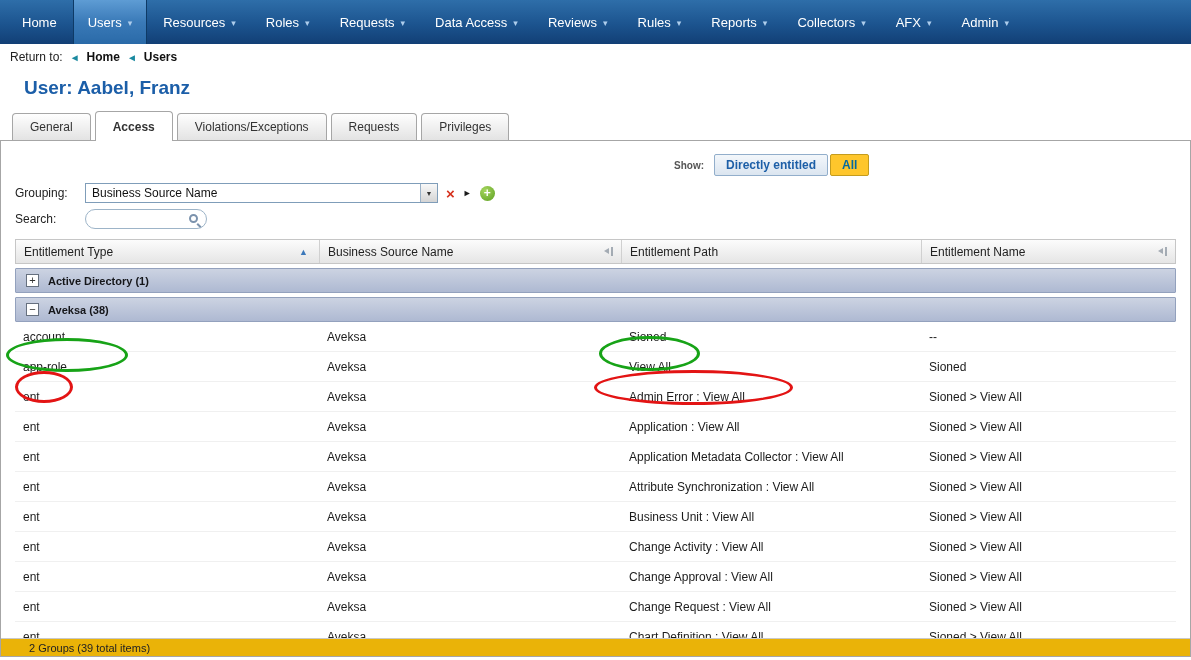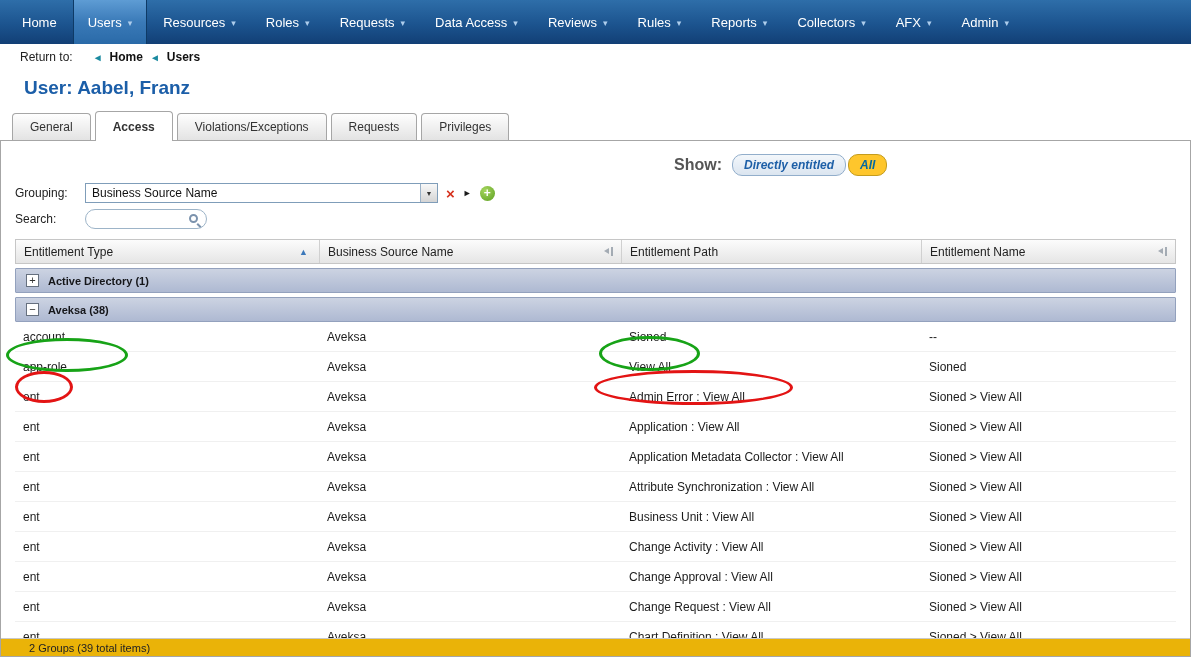--- a/index.html
+++ b/index.html
@@ -10,43 +10,43 @@
   
   .topnav { height:44px; background:linear-gradient(180deg,#2e6ea9 0%,#1c548f 55%,#123f75 100%);
     display:flex; align-items:stretch; padding-left:8px; }
   .nav-item { display:flex; align-items:center; gap:6px; padding:0 14px; margin-right:2px;
     color:#fff; font-size:13px; cursor:pointer; white-space:nowrap; }
   .nav-item.active { background:linear-gradient(180deg,#5e9cd4 0%,#3a7ab8 50%,#2a6aa8 100%);
     border-left:1px solid #0e3a66; border-right:1px solid #0e3a66; }
   .nav-caret { color:#aecdec; font-size:9px; margin-top:2px; }
 
   
-  .breadcrumb-row { display:flex; align-items:center; gap:20px; padding:6px 0 5px 20px;
+  .breadcrumb-row { display:flex; align-items:center; gap:7px; padding:6px 0 5px 10px;
     font-size:12px; color:#222;text-align:right; }
   .bc-arrow { color:#1b8aa0; font-size:10px; }
   .bc-link { font-weight:bold; color:#111; cursor:pointer; }
 
   .page-title { color:#1b5ea8; font-size:19px; font-weight:bold; margin:8px 0 12px 24px; }
 
   
   .tab-bar { display:flex; gap:4px; padding-left:12px; position:relative; z-index:2; align-items:flex-end; }
   .tab { border:1px solid #a6a6a6; border-bottom:none; border-radius:4px 4px 0 0;
     padding:6px 17px; font-size:12px; color:#333; cursor:pointer;
     background:linear-gradient(#fefefe,#e3e3e3); white-space:nowrap; }
   .tab.active { background:#fff; font-weight:bold; padding-top:8px; padding-bottom:7px; margin-bottom:-1px; }
 
   
   .panel { position:relative; border:1px solid #a6a6a6; height:517px; overflow:hidden; background:#fff; }
 
   .toolbar { position:relative; padding:12px 14px 2px; }
   .show-row { position:absolute; top:13px; left:673px; display:flex; align-items:center; gap:10px; }
-  .show-label { font-size:16px; font-weight:bold; color:#555; }
+  .show-label { font-size:10px; font-weight:bold; color:#555; }
   .show-options { display:flex; gap:2px; }
   .show-btn { font-family:inherit; font-size:12px; font-weight:bold; padding:3px 11px; cursor:pointer;
-    color:#1d5fa7; background:linear-gradient(#f3f7fb,#dbe5f0); border:1px solid #92aecb; border-radius:10px;font-style:italic; }
+    color:#1d5fa7; background:linear-gradient(#f3f7fb,#dbe5f0); border:1px solid #92aecb; border-radius:2px; }
   .show-btn.selected { color:#0369a1; background:#fec62c; border-color:#c49c1e; }
 
   .grouping-row { display:flex; align-items:center; font-size:12px; color:#222; margin:30px 0 6px; }
   .search-row { display:flex; align-items:center; font-size:12px; color:#222; margin:0 0 8px; }
   .frm-label { width:62px; margin-right:8px; }
 
   .combo { width:353px; height:20px; border:1px solid #7f9db9; display:flex; align-items:center;
     background:#fff; cursor:pointer; }
   .combo-text { flex:1; padding:0 6px; font-size:12px; color:#111; white-space:nowrap; overflow:hidden; }
   .combo-btn { width:17px; align-self:stretch; background:linear-gradient(#f8f8f8,#d4d4d4);

